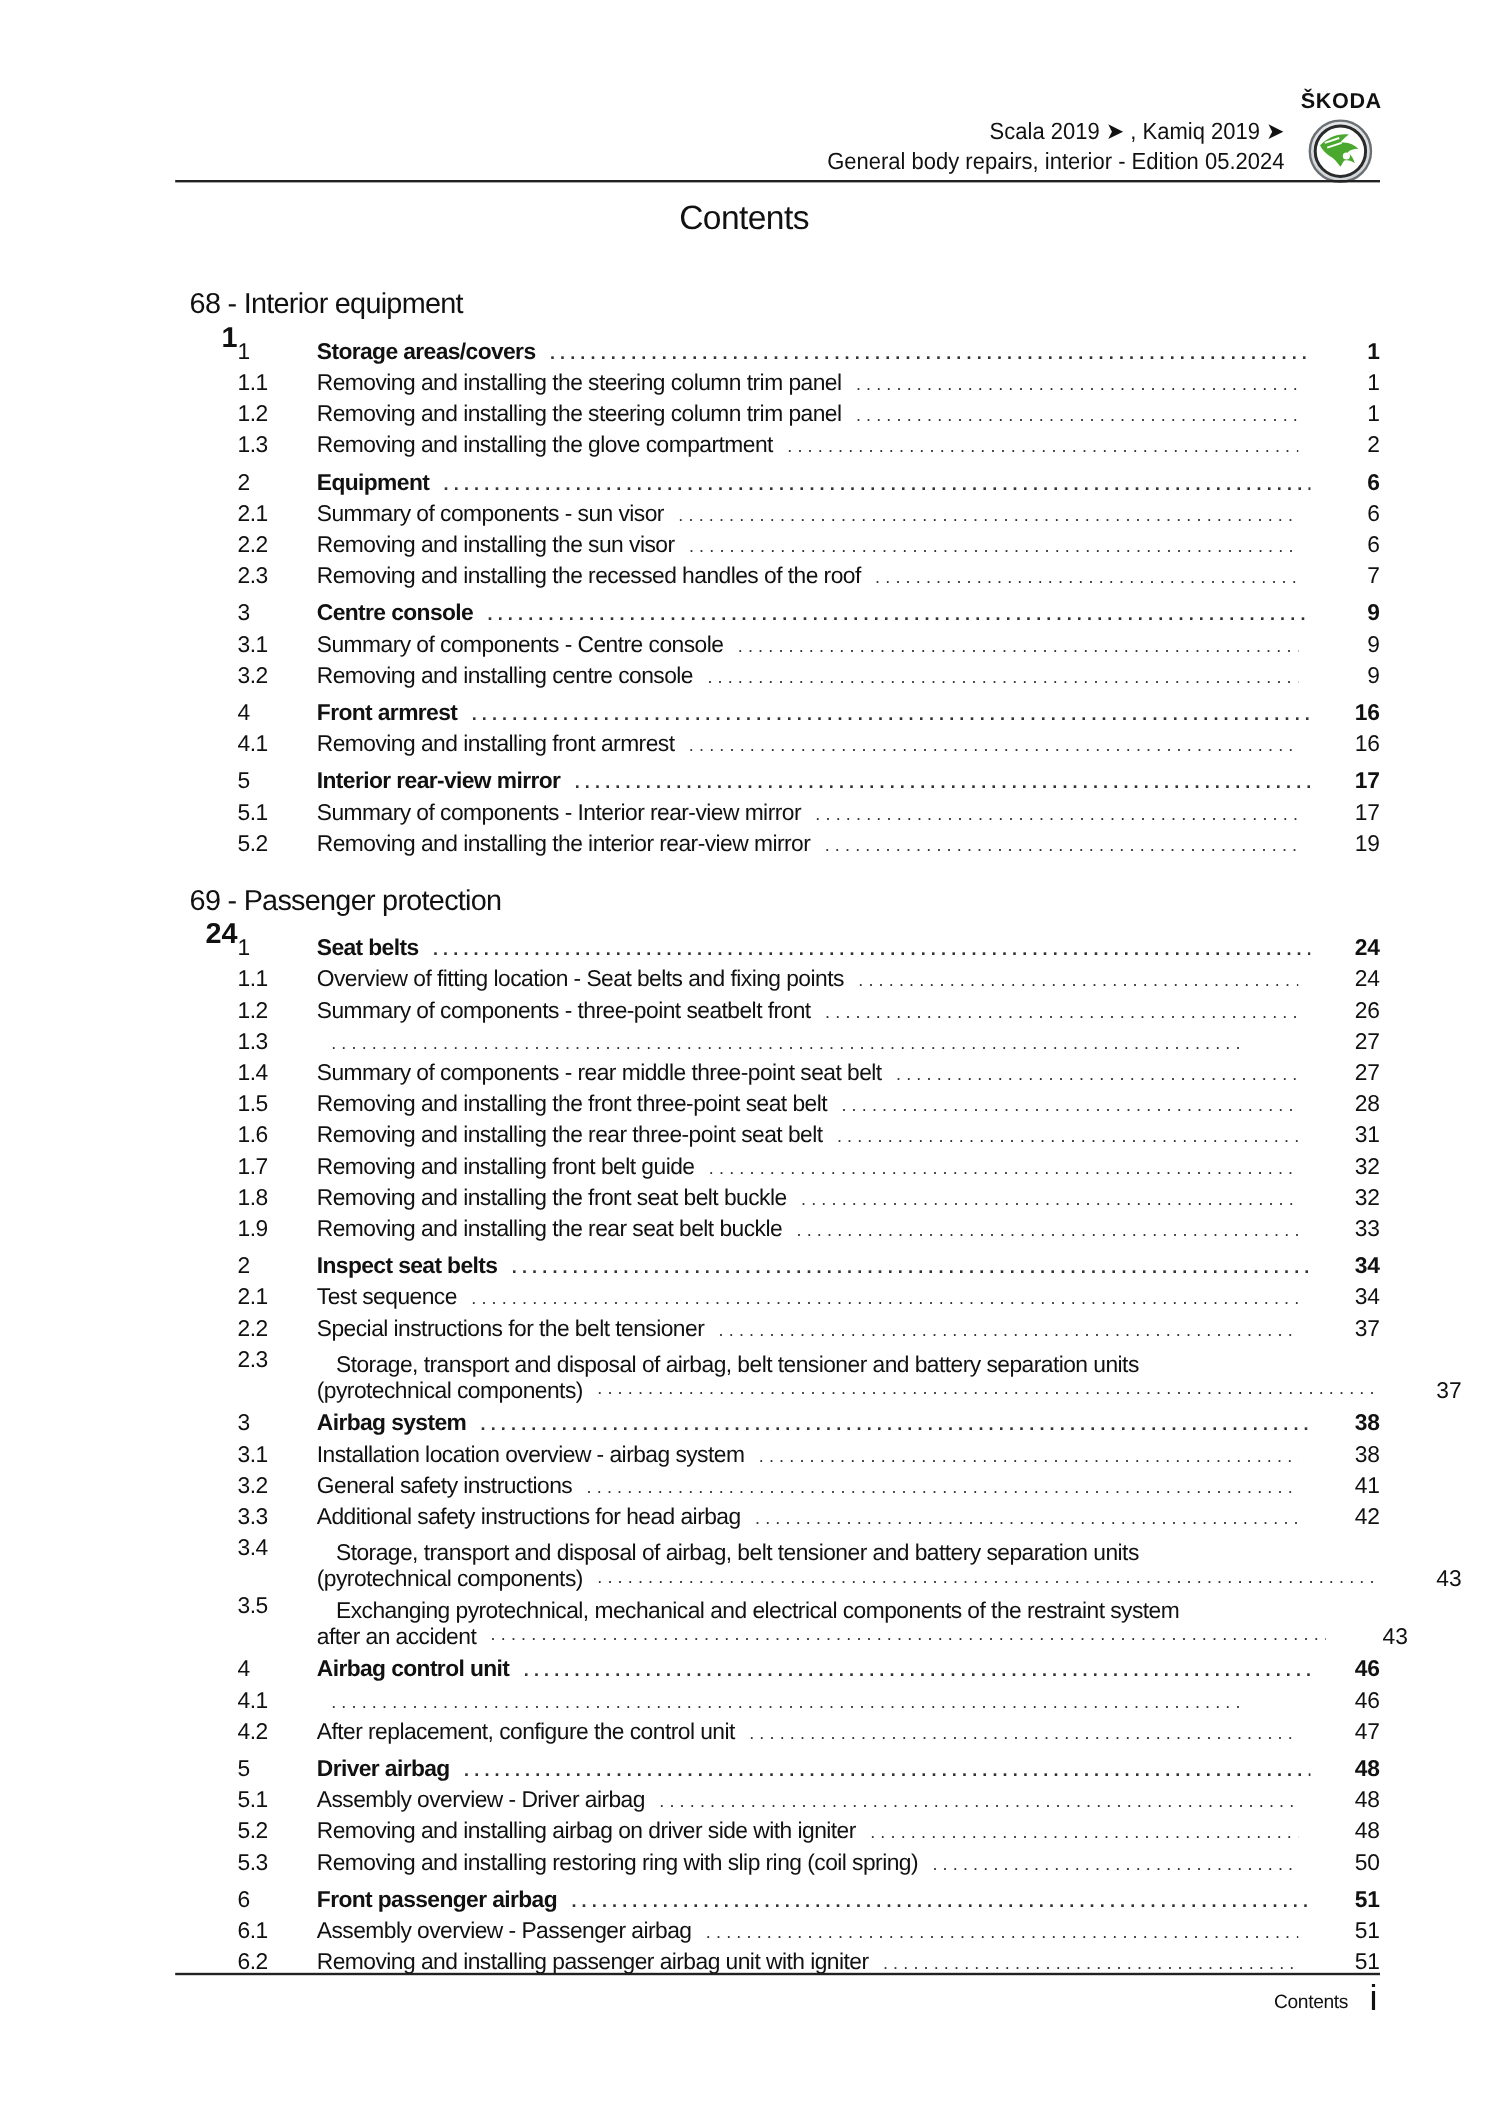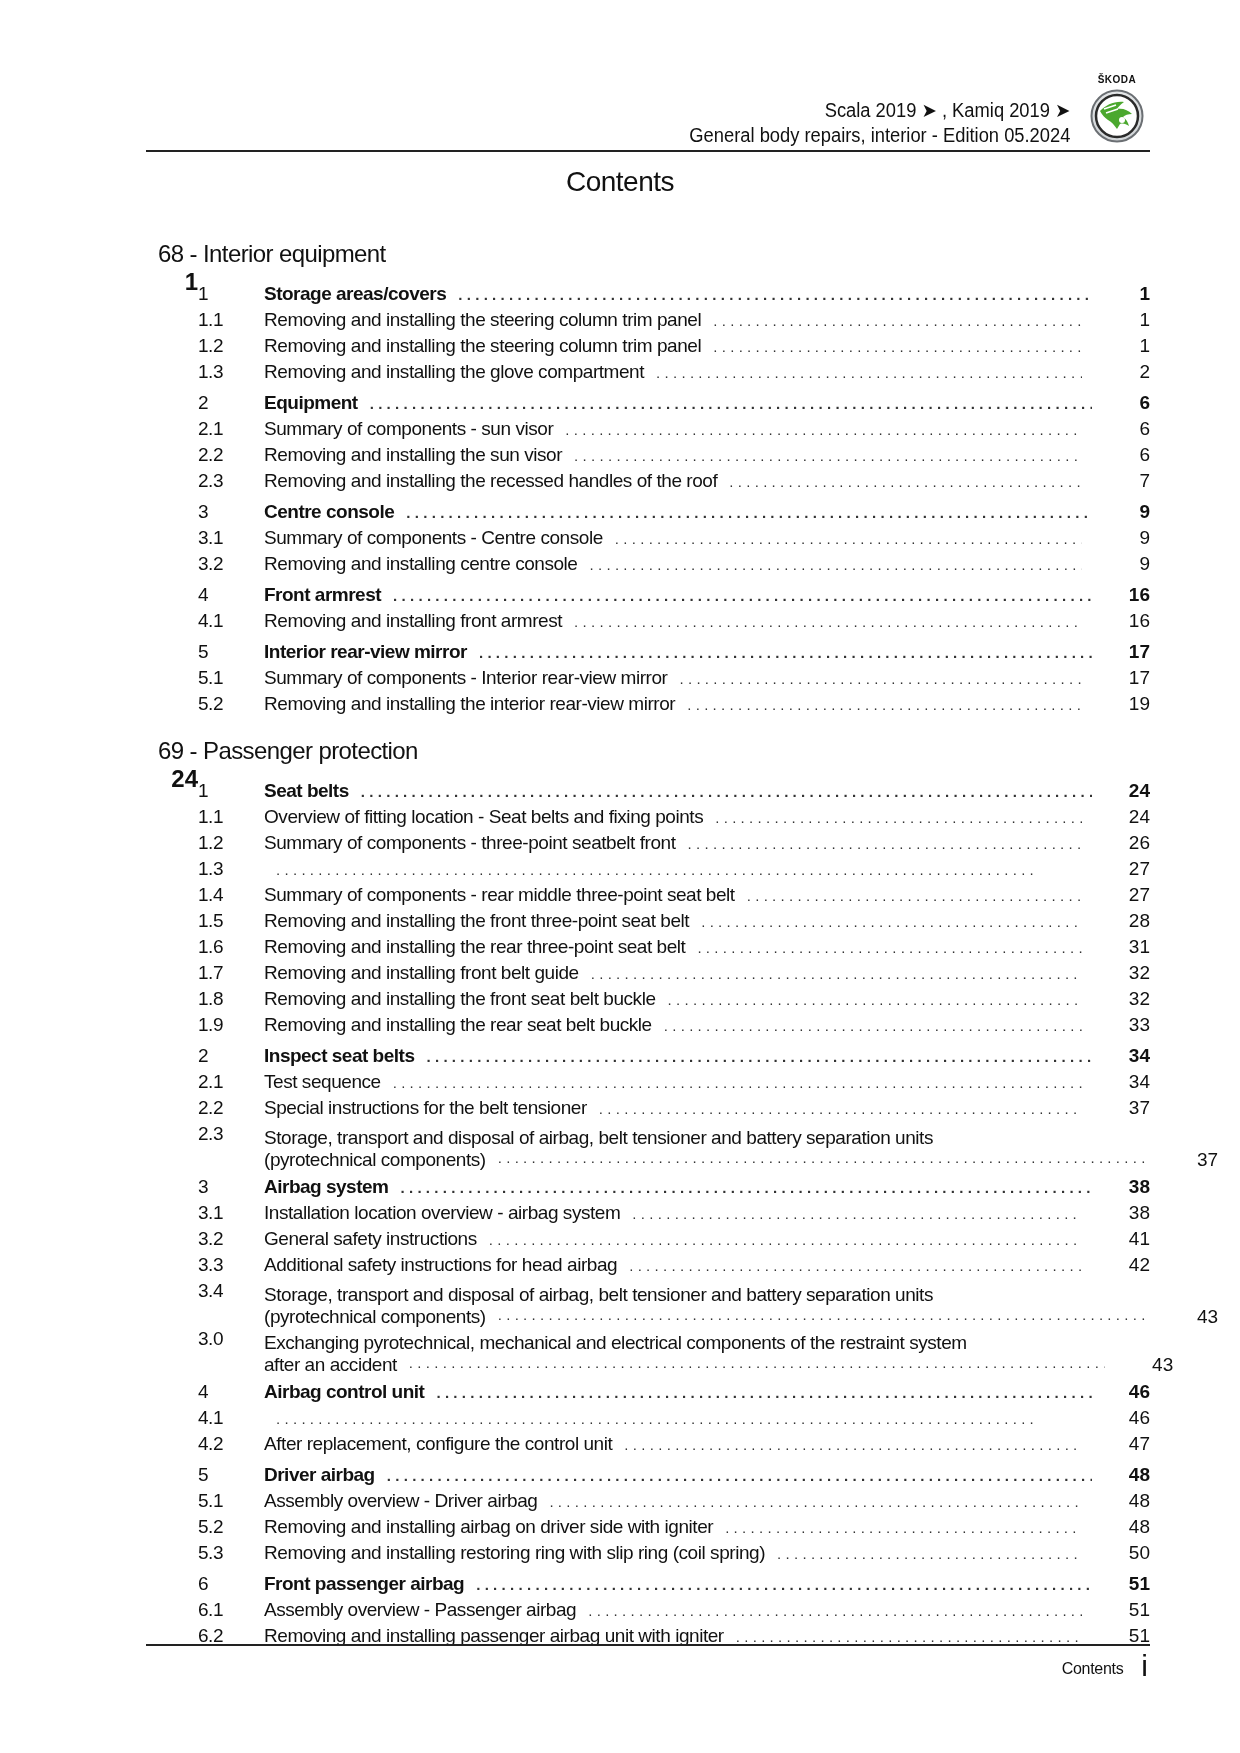--- a/index.html
+++ b/index.html
@@ -2,21 +2,21 @@
 <html><head>
 <meta charset="utf-8">
 <style>
   html, body { margin: 0; padding: 0; background: #ffffff; }
   body { width: 1240px; height: 1753px; position: relative; overflow: hidden;
          font-family: "Liberation Sans", sans-serif; color: #111; }
   .header { position: absolute; left: 146px; top: 60px; width: 1004px; height: 92px; }
   .header-text { position: absolute; right: 80px; top: 38px; text-align: right;
                  font-size: 19.5px; line-height: 25px; transform: scaleX(0.94); transform-origin: right; }
   .logo { position: absolute; right: 0; top: 14px; width: 66px; }
-  .logo-word { font-weight: bold; font-size: 10px; letter-spacing: 0.5px; text-align: center; display: block; }
+  .logo-word { font-weight: bold; font-size: 18px; letter-spacing: 0.5px; text-align: center; display: block; }
   .logo-badge { display: block; margin: 4px auto 0; }
   .header-rule { position: absolute; left: 146px; top: 150px; width: 1004px; height: 2px; background: #222; }
   .title { position: absolute; left: 0; width: 1240px; top: 166px; text-align: center;
            font-size: 28px; letter-spacing: -0.5px; }
   .toc { position: absolute; left: 146px; top: 236px; width: 1004px; }
   .entry { position: relative; display: flex; align-items: baseline; }
   .entry .num { flex: 0 0 auto; }
   .entry .txt { flex: 0 0 auto; }
   .entry .dots { flex: 1 1 auto; overflow: hidden; white-space: nowrap; margin: 0 10px 0 12px;
                  letter-spacing: 4.3px; color: #333; }
@@ -28,21 +28,21 @@
   .section .num { width: 66px; padding-left: 52px; font-weight: normal; }
   .section .dots { font-size: 15px; font-weight: bold; margin-right: 18px; }
   .section .pg { width: 40px; font-weight: bold; letter-spacing: 0; }
   .sub { font-size: 19px; height: 26px; letter-spacing: -0.45px; }
   .sub .num { width: 66px; padding-left: 52px; }
   .sub .dots { font-size: 15px; margin-right: 28px; }
   .sub .pg { width: 40px; letter-spacing: 0; }
   .sub.two { height: 48px; align-items: flex-end; padding-bottom: 0; }
   .sub.two .num { align-self: flex-start; }
   .sub.two .txtwrap { flex: 1 1 auto; display: flex; flex-direction: column; }
-  .sub.two .line1 { white-space: nowrap; }
+  .sub.two .line1 { white-space: nowrap; margin-left: 16px; }
   .sub.two .line2row { display: flex; align-items: flex-start; }
   .sub.two .pg { align-self: flex-end; }
   .chapter-gap { height: 14px; }
   .footer-rule { position: absolute; left: 146px; top: 1644px; width: 1004px; height: 2px; background: #222; }
   .footer { position: absolute; right: 92px; top: 1652px; display: flex; align-items: flex-end; }
   .footer-label { font-size: 16px; letter-spacing: -0.3px; margin-right: 18px; padding-bottom: 2px; }
   .footer-page { font-size: 30px; line-height: 28px; }
 </style>
 </head>
 <body>
@@ -309,21 +309,21 @@
     <div class="txtwrap">
       <span class="line1">Storage, transport and disposal of airbag, belt tensioner and battery separation units</span>
       <div class="line2row">
         <span class="txt">(pyrotechnical components)</span>
         <span class="dots">..........................................................................................</span>
       </div>
     </div>
     <span class="pg">43</span>
   </div>
   <div class="entry sub two">
-    <span class="num">3.0</span>
+    <span class="num">3.5</span>
     <div class="txtwrap">
       <span class="line1">Exchanging pyrotechnical, mechanical and electrical components of the restraint system</span>
       <div class="line2row">
         <span class="txt">after an accident</span>
         <span class="dots">..........................................................................................</span>
       </div>
     </div>
     <span class="pg">43</span>
   </div>
 

